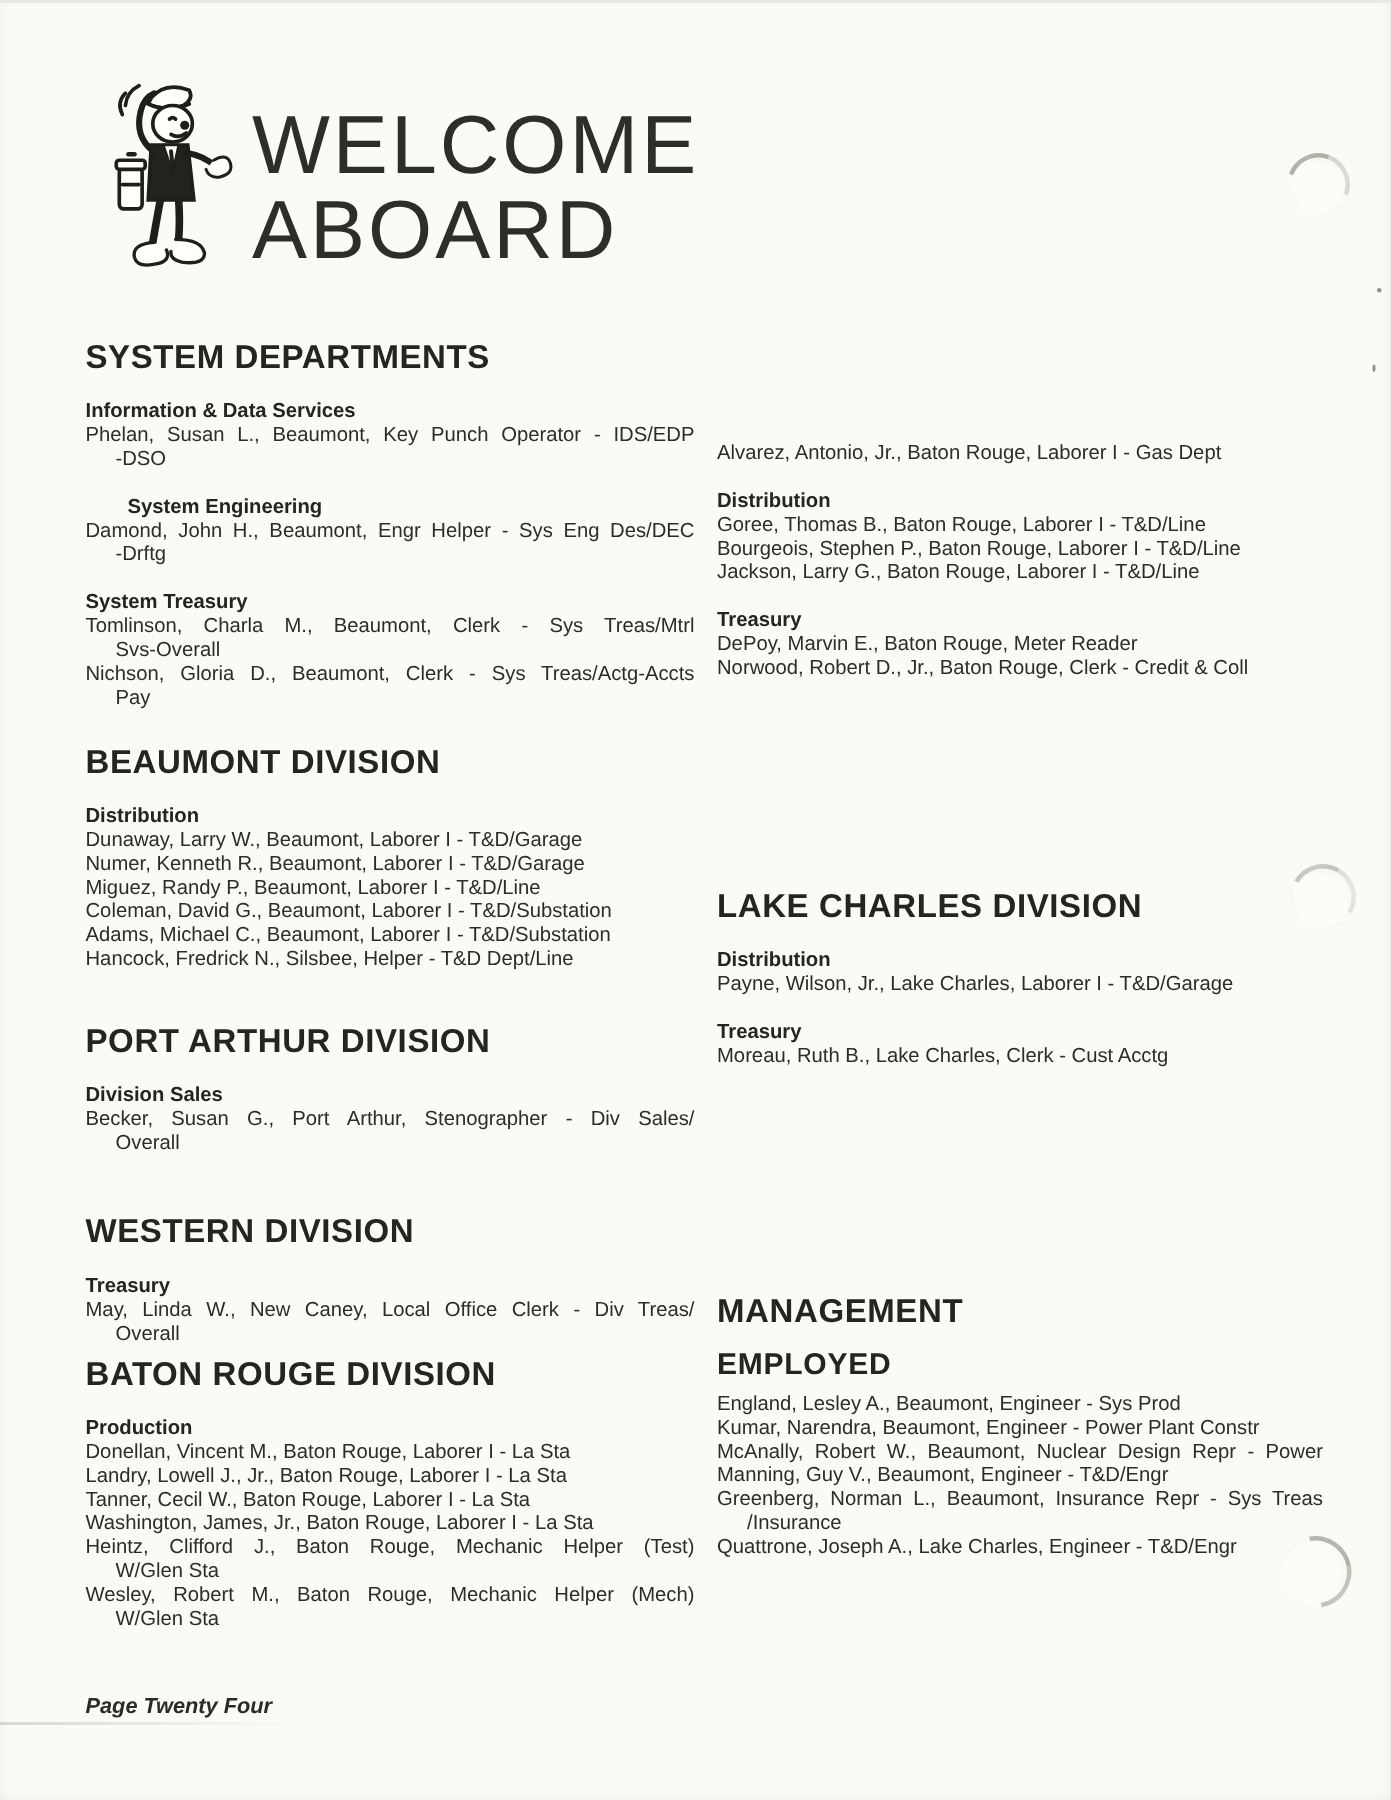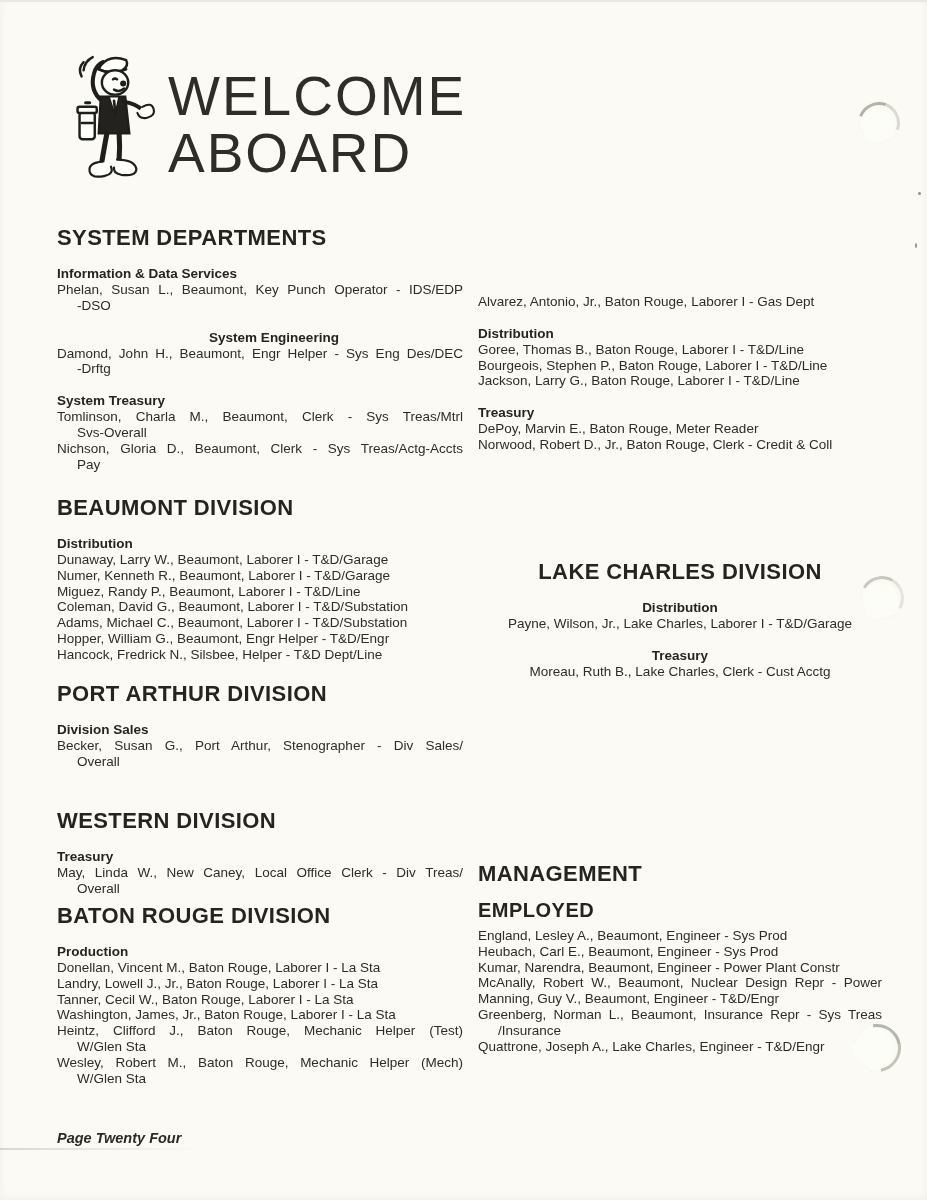--- a/index.html
+++ b/index.html
@@ -24,21 +24,21 @@
 
   
   .sec { position:absolute; width:406px; }
   .col-right .sec, .sec.right { width:404px; }
   .sec-heading {
     font-size:22px; line-height:20px; font-weight:bold;
     letter-spacing:0.4px; color:#262420; margin:0 0 18px 0;
   }
   .group { margin:0 0 16px 0; }
   .group-title { font-size:13.5px; line-height:16px; font-weight:bold; color:#262420; }
-  .group-title.indent { padding-left:28px;text-align:center; }
+  .group-title.indent { padding-left:28px; }
   .entry { font-size:13.5px; line-height:15.8px; }
   .eline.just { text-align:justify; text-align-last:justify; }
   .cont { padding-left:20px; }
   .sub-heading {
     font-size:20px; line-height:24px; font-weight:bold;
     letter-spacing:0.5px; color:#262420; margin:14px 0 6px 0;
   }
   .mgmt-heading { margin-bottom:0; }
 
   
@@ -166,23 +166,20 @@
           <div class="entry">
             <div class="eline">Miguez, Randy P., Beaumont, Laborer I - T&amp;D/Line</div>
           </div>
           <div class="entry">
             <div class="eline">Coleman, David G., Beaumont, Laborer I - T&amp;D/Substation</div>
           </div>
           <div class="entry">
             <div class="eline">Adams, Michael C., Beaumont, Laborer I - T&amp;D/Substation</div>
           </div>
           <div class="entry">
-            <div class="eline">Hopper, William G., Beaumont, Engr Helper - T&amp;D/Engr</div>
-          </div>
-          <div class="entry">
             <div class="eline">Hancock, Fredrick N., Silsbee, Helper - T&amp;D Dept/Line</div>
           </div>
         </div>
     </div>
   </div>
 
   <div class="sec" style="left:57px; top:682px;">
     <div class="sec-heading">PORT ARTHUR DIVISION</div>
     <div class="group">
       <div class="group-title">Division Sales</div>
@@ -265,21 +262,21 @@
           <div class="entry">
             <div class="eline">DePoy, Marvin E., Baton Rouge, Meter Reader</div>
           </div>
           <div class="entry">
             <div class="eline">Norwood, Robert D., Jr., Baton Rouge, Clerk - Credit &amp; Coll</div>
           </div>
         </div>
     </div>
   </div>
 
-  <div class="sec right" style="left:478px; top:560px;text-align:center;">
+  <div class="sec right" style="left:478px; top:592px;">
     <div class="sec-heading">LAKE CHARLES DIVISION</div>
     <div class="group">
       <div class="group-title">Distribution</div>
       <div>
           <div class="entry">
             <div class="eline">Payne, Wilson, Jr., Lake Charles, Laborer I - T&amp;D/Garage</div>
           </div>
         </div>
     </div>
     <div class="group">
@@ -291,23 +288,20 @@
         </div>
     </div>
   </div>
 
   <div class="sec right" style="left:478px; top:862px;">
     <div class="sec-heading mgmt-heading">MANAGEMENT</div>
     <div class="sub-heading">EMPLOYED</div>
     <div>
         <div class="entry">
           <div class="eline">England, Lesley A., Beaumont, Engineer - Sys Prod</div>
-        </div>
-        <div class="entry">
-          <div class="eline">Heubach, Carl E., Beaumont, Engineer - Sys Prod</div>
         </div>
         <div class="entry">
           <div class="eline">Kumar, Narendra, Beaumont, Engineer - Power Plant Constr</div>
         </div>
         <div class="entry">
           <div class="eline just">McAnally, Robert W., Beaumont, Nuclear Design Repr - Power</div>
         </div>
         <div class="entry">
           <div class="eline">Manning, Guy V., Beaumont, Engineer - T&amp;D/Engr</div>
         </div>

